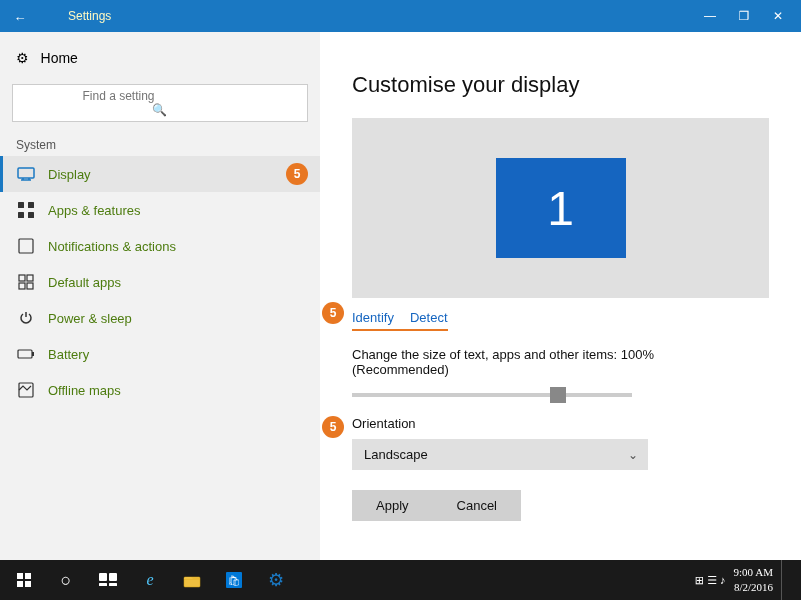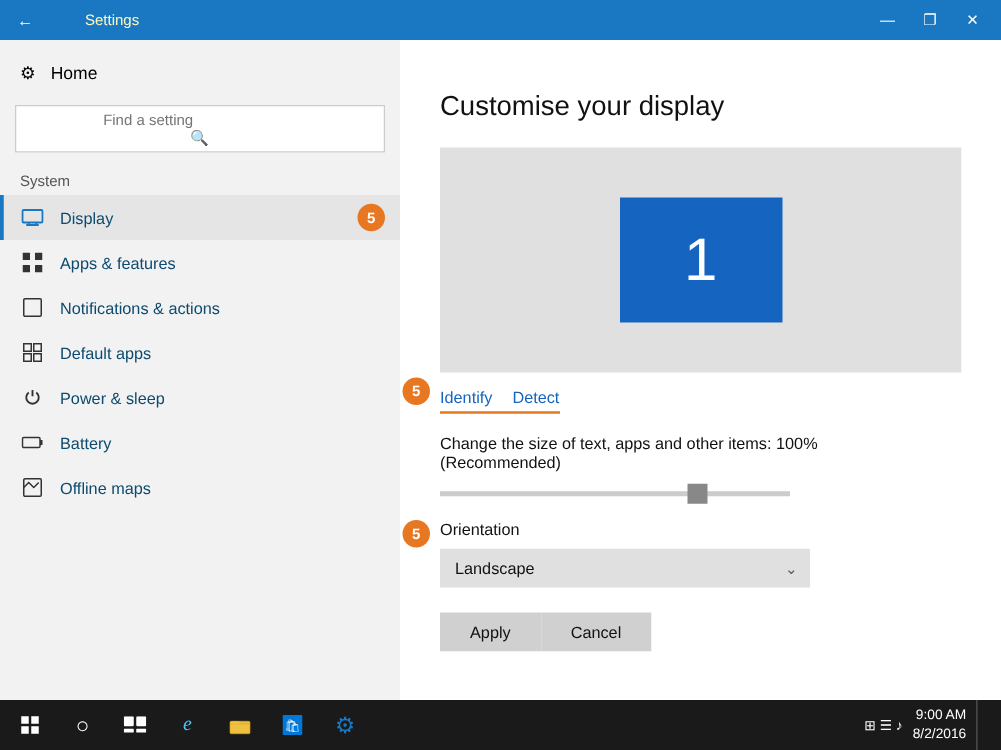--- a/index.html
+++ b/index.html
@@ -121,21 +121,21 @@
       background: #1a78c2;
     }
     .sidebar-item-icon {
       width: 20px; height: 20px;
       display: flex; align-items: center; justify-content: center;
       color: #1a78c2;
       font-size: 14px;
     }
     .sidebar-item-label {
       font-size: 13px;
-      color: #0c4a6e;
+      color: #4d7c0f;
     }
 
     
     .badge {
       background: #e87722;
       color: white;
       border-radius: 50%;
       width: 22px; height: 22px;
       display: flex; align-items: center; justify-content: center;
       font-size: 12px;
@@ -313,20 +313,21 @@
       align-items: center;
       gap: 4px;
       color: white;
       font-size: 11px;
     }
     .taskbar-clock {
       color: white;
       font-size: 11px;
       text-align: right;
       line-height: 1.4;
+      font-family: Liberation Serif, serif;
     }
 
     
     .badge-4 { right: 12px; top: 50%; transform: translateY(-50%); }
 
     
     .win-icon {
       display: inline-grid;
       grid-template-columns: 1fr 1fr;
       gap: 2px;

